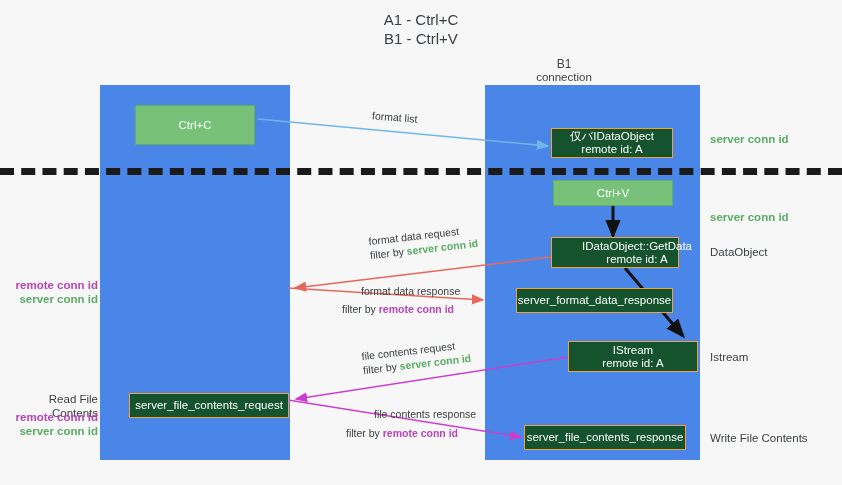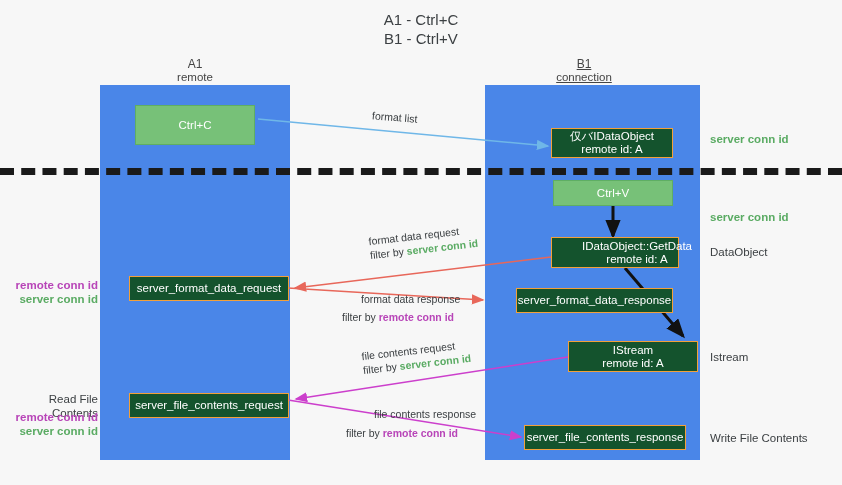--- a/index.html
+++ b/index.html
@@ -64,25 +64,21 @@
 </head>
 <body>
 
 <div id="stage">
 
   <div class="abs title">
     <div>A1 - Ctrl+C</div>
     <div>B1 - Ctrl+V</div>
   </div>
 
-  <div class="abs lane-head" style="left:135px;top:58px;width:120px;">
-    <div class="big">A1</div>
-    <div>remote</div>
-  </div>
-  <div class="abs lane-head" style="left:524px;top:58px;width:120px;text-decoration:underline;">
+  <div class="abs lane-head" style="left:504px;top:58px;width:120px;">
     <div class="big">B1</div>
     <div>connection</div>
   </div>
 
   <div class="abs lane" style="left:100px;top:85px;width:190px;height:375px;"></div>
   <div class="abs lane" style="left:485px;top:85px;width:215px;height:375px;"></div>
 
   <svg class="wires">
     <defs>
       <marker id="ah-blue" markerWidth="9" markerHeight="9" refX="7" refY="3.2" orient="auto" markerUnits="strokeWidth">
@@ -132,23 +128,20 @@
   <div class="abs box orange" style="left:551px;top:237px;width:128px;height:31px;padding-left:44px;">
     <div>IDataObject::GetData</div>
     <div class="l2">remote id: A</div>
   </div>
 
   <div class="abs box orange" style="left:568px;top:341px;width:130px;height:31px;">
     <div>IStream</div>
     <div class="l2">remote id: A</div>
   </div>
 
-  <div class="abs box orange" style="left:129px;top:276px;width:160px;height:25px;">
-    <div>server_format_data_request</div>
-  </div>
 
   <div class="abs box orange" style="left:516px;top:288px;width:157px;height:25px;">
     <div>server_format_data_response</div>
   </div>
 
   <div class="abs box orange" style="left:129px;top:393px;width:160px;height:25px;">
     <div>server_file_contents_request</div>
   </div>
 
   <div class="abs box orange" style="left:524px;top:425px;width:162px;height:25px;">
@@ -159,21 +152,21 @@
     <span>format list</span>
   </div>
 
   <div class="abs alabel" style="left:369px;top:228px;transform:rotate(-6.5deg);">
     <div>format data request</div>
     <div>
       <span>filter by </span><b class="green-t">server conn id</b>
     </div>
   </div>
 
-  <div class="abs alabel" style="left:361px;top:292px;">
+  <div class="abs alabel" style="left:361px;top:284px;">
     <div>format data response</div>
     <div style="margin-top:4px;margin-left:-19px;">
       <span>filter by </span><b class="mag-t">remote conn id</b>
     </div>
   </div>
 
   <div class="abs alabel" style="left:362px;top:343px;transform:rotate(-6.5deg);">
     <div>file contents request</div>
     <div>
       <span>filter by </span><b class="green-t">server conn id</b>

